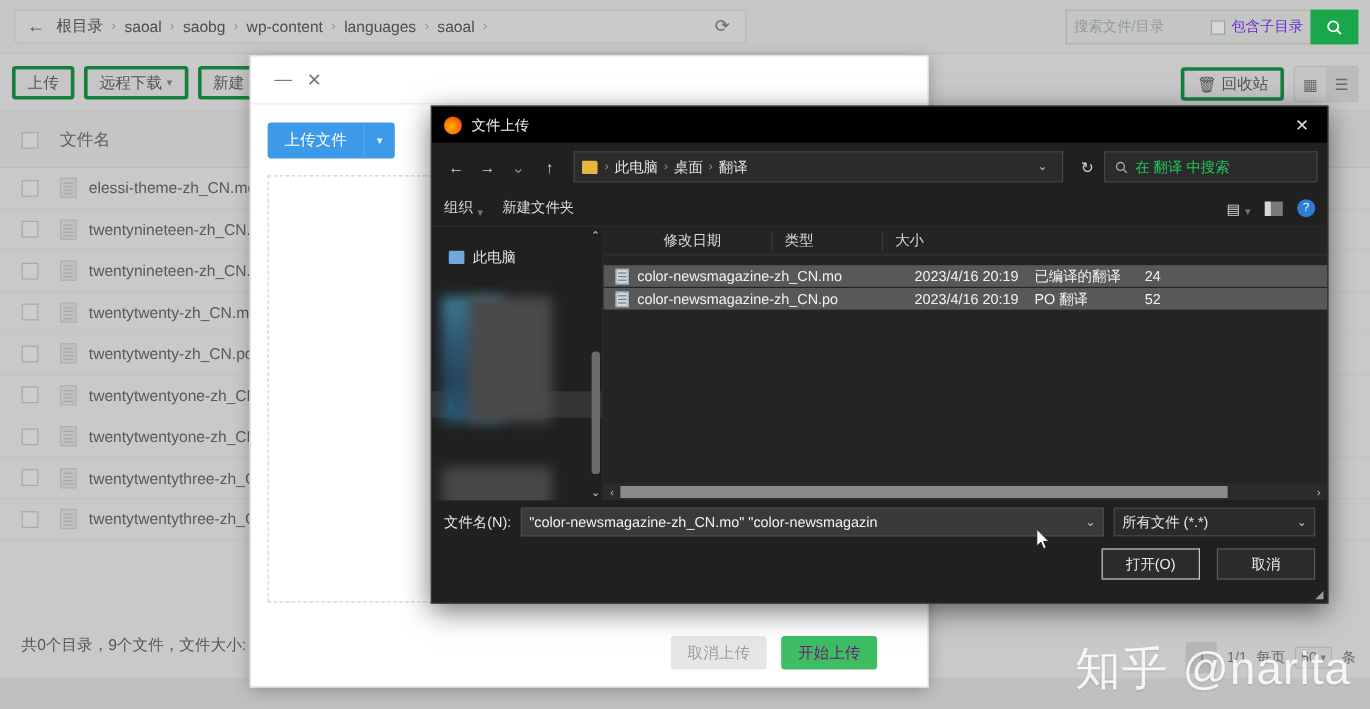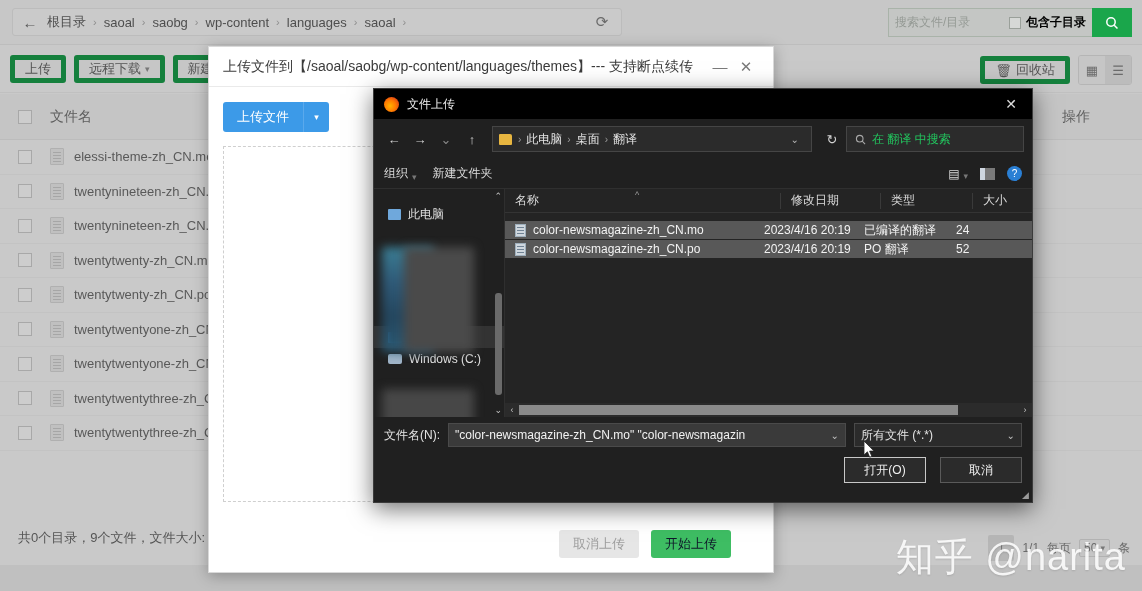--- a/index.html
+++ b/index.html
@@ -32,35 +32,35 @@
   }
   .wa-search {
     position:absolute; right:10px; top:8px; height:29px; display:flex;
     align-items:stretch; width:244px;
   }
   .wa-search .field {
     flex:1; background:#c4c6c4; border:1px solid #a9b3a9; border-right:none;
     display:flex; align-items:center; padding:0 6px; font-size:12px; color:#8d8d8d;
   }
   .wa-search .ph { flex:1; color:#959a95; }
-  .wa-search .sub { display:flex; align-items:center; gap:5px; color:#000000; font-size:12px;font-weight:bold; }
+  .wa-search .sub { display:flex; align-items:center; gap:5px; color:#6d28d9; font-size:12px; }
   .cbx { width:12px; height:12px; border:1px solid #9aa09a; background:#d6d8d6; display:inline-block; }
   .wa-search .go {
     width:40px; background:#1aa64b; color:#fff; display:flex; align-items:center;
     justify-content:center; font-size:15px; cursor:pointer;
   }
 
   .wa-toolbar {
     position:absolute; top:46px; left:0; right:0; height:47px;
     background:#c9c9c9; border-bottom:1px solid #c0c0c0;
     display:flex; align-items:center; padding:0 10px;
   }
   .tb-btn {
     height:28px; min-width:46px; padding:0 10px; margin-right:8px;
-    background:#c6c6c6; border:5px solid #15803d; border-radius:3px;
+    background:#c6c6c6; border:3px solid #15803d; border-radius:3px;
     display:flex; align-items:center; justify-content:center; gap:4px;
     color:#555; font-size:13px; cursor:pointer; white-space:nowrap;
   }
   .caret { font-size:9px; color:#777; }
   .tb-right { position:absolute; right:10px; top:9px; display:flex; align-items:center; gap:8px; }
   .view-toggle { display:flex; border:1px solid #b5b5b5; border-radius:3px; overflow:hidden; }
   .view-btn { width:26px; height:28px; display:flex; align-items:center; justify-content:center;
     background:#c6c6c6; color:#6b6b6b; cursor:pointer; font-size:13px; }
   .view-btn.active { background:#bcbcbc; }
 
@@ -137,27 +137,27 @@
   }
   .um-foot {
     position:absolute; left:0; right:0; bottom:0; height:56px;
     display:flex; align-items:center; justify-content:flex-end; gap:12px; padding-right:42px;margin-left:28px;
   }
   .btn-cancel-up {
     height:28px; padding:0 14px; background:#e6e6e6; color:#9d9d9d;
     border-radius:3px; display:flex; align-items:center; font-size:13px; cursor:pointer;
   }
   .btn-start-up {
-    height:28px; padding:0 14px; background:#3ebd63; color:#0f172a;
+    height:28px; padding:0 14px; background:#3ebd63; color:#701a75;
     border-radius:3px; display:flex; align-items:center; font-size:13px; cursor:pointer;
   }
 
   
   #file-dialog {
-    position:absolute; left:373px; top:88px; width:660px; height:415px;
+    position:absolute; left:359px; top:88px; width:748px; height:415px;
     background:#202020; border:1px solid #3b3b3b; color:#e6e6e6;
     font-size:12px; box-shadow:0 6px 22px rgba(0,0,0,.55);
   }
   .fd-title {
     height:30px; display:flex; align-items:center; padding-left:10px; background:#000;
   }
   .fx-ico {
     width:15px; height:15px; border-radius:50%;
     background:radial-gradient(circle at 40% 60%, #ffb300 0%, #ff7a00 45%, #e34a12 75%, #b32d0d 100%);
     margin-right:8px; flex:0 0 auto;
@@ -425,21 +425,20 @@
       <span class="caret">▾</span>
     </span>
     <span>条</span>
   </div>
 
   <div class="wa-bottombar"></div>
 </div>
 
 <div id="upload-modal">
   <div class="um-title">
-    <div class="t">上传文件到【/saoal/saobg/wp-content/languages/themes】--- 支持断点续传</div>
     <div class="um-min">—</div>
     <div class="um-close">✕</div>
   </div>
   <div class="um-body">
     <div class="um-upload-btn">
       <span class="lbl">上传文件</span>
       <span class="arw">▾</span>
     </div>
     <div class="um-drop">
       <span>请将</span>
@@ -506,37 +505,29 @@
       <div class="side-item" style="margin-top:14px">
         <span class="pc-ic"></span>
         <span>此电脑</span>
       </div>
       <div class="blur-blk" style="left:8px; top:58px; width:52px; height:105px; background:linear-gradient(180deg,#3b7e94,#2f5a78,#24465e,#2b5a74);"></div>
       <div class="blur-blk" style="left:30px; top:58px; width:70px; height:105px; background:#4a4a4a;"></div>
       <div class="side-item sel" style="margin-top:101px">
         <span class="desk-ic"></span>
         <span>桌面</span>
       </div>
-      <div class="side-item">
-        <span class="drive-ic"></span>
-        <span>Windows (C:)</span>
-      </div>
       <div class="blur-blk" style="left:8px; top:200px; width:92px; height:42px; background:#474747;"></div>
       <div class="side-scroll">
         <div class="side-thumb" style="top:88px; height:102px;"></div>
       </div>
       <span class="side-arr" style="bottom:2px">⌄</span>
     </div>
 
     <div class="fd-list">
       <div class="fd-cols">
-        <div class="c c-name">
-          <span>名称</span>
-          <span class="sortcaret">^</span>
-        </div>
         <div class="c c-date">修改日期</div>
         <div class="c c-type">类型</div>
         <div class="c c-size">大小</div>
       </div>
       <div id="fd-rows" style="padding-top:8px">
           <div class="fd-file">
             <span class="f-name">
               <span class="mo-ic"></span>
               <span class="nm">color-newsmagazine-zh_CN.mo</span>
             </span>

